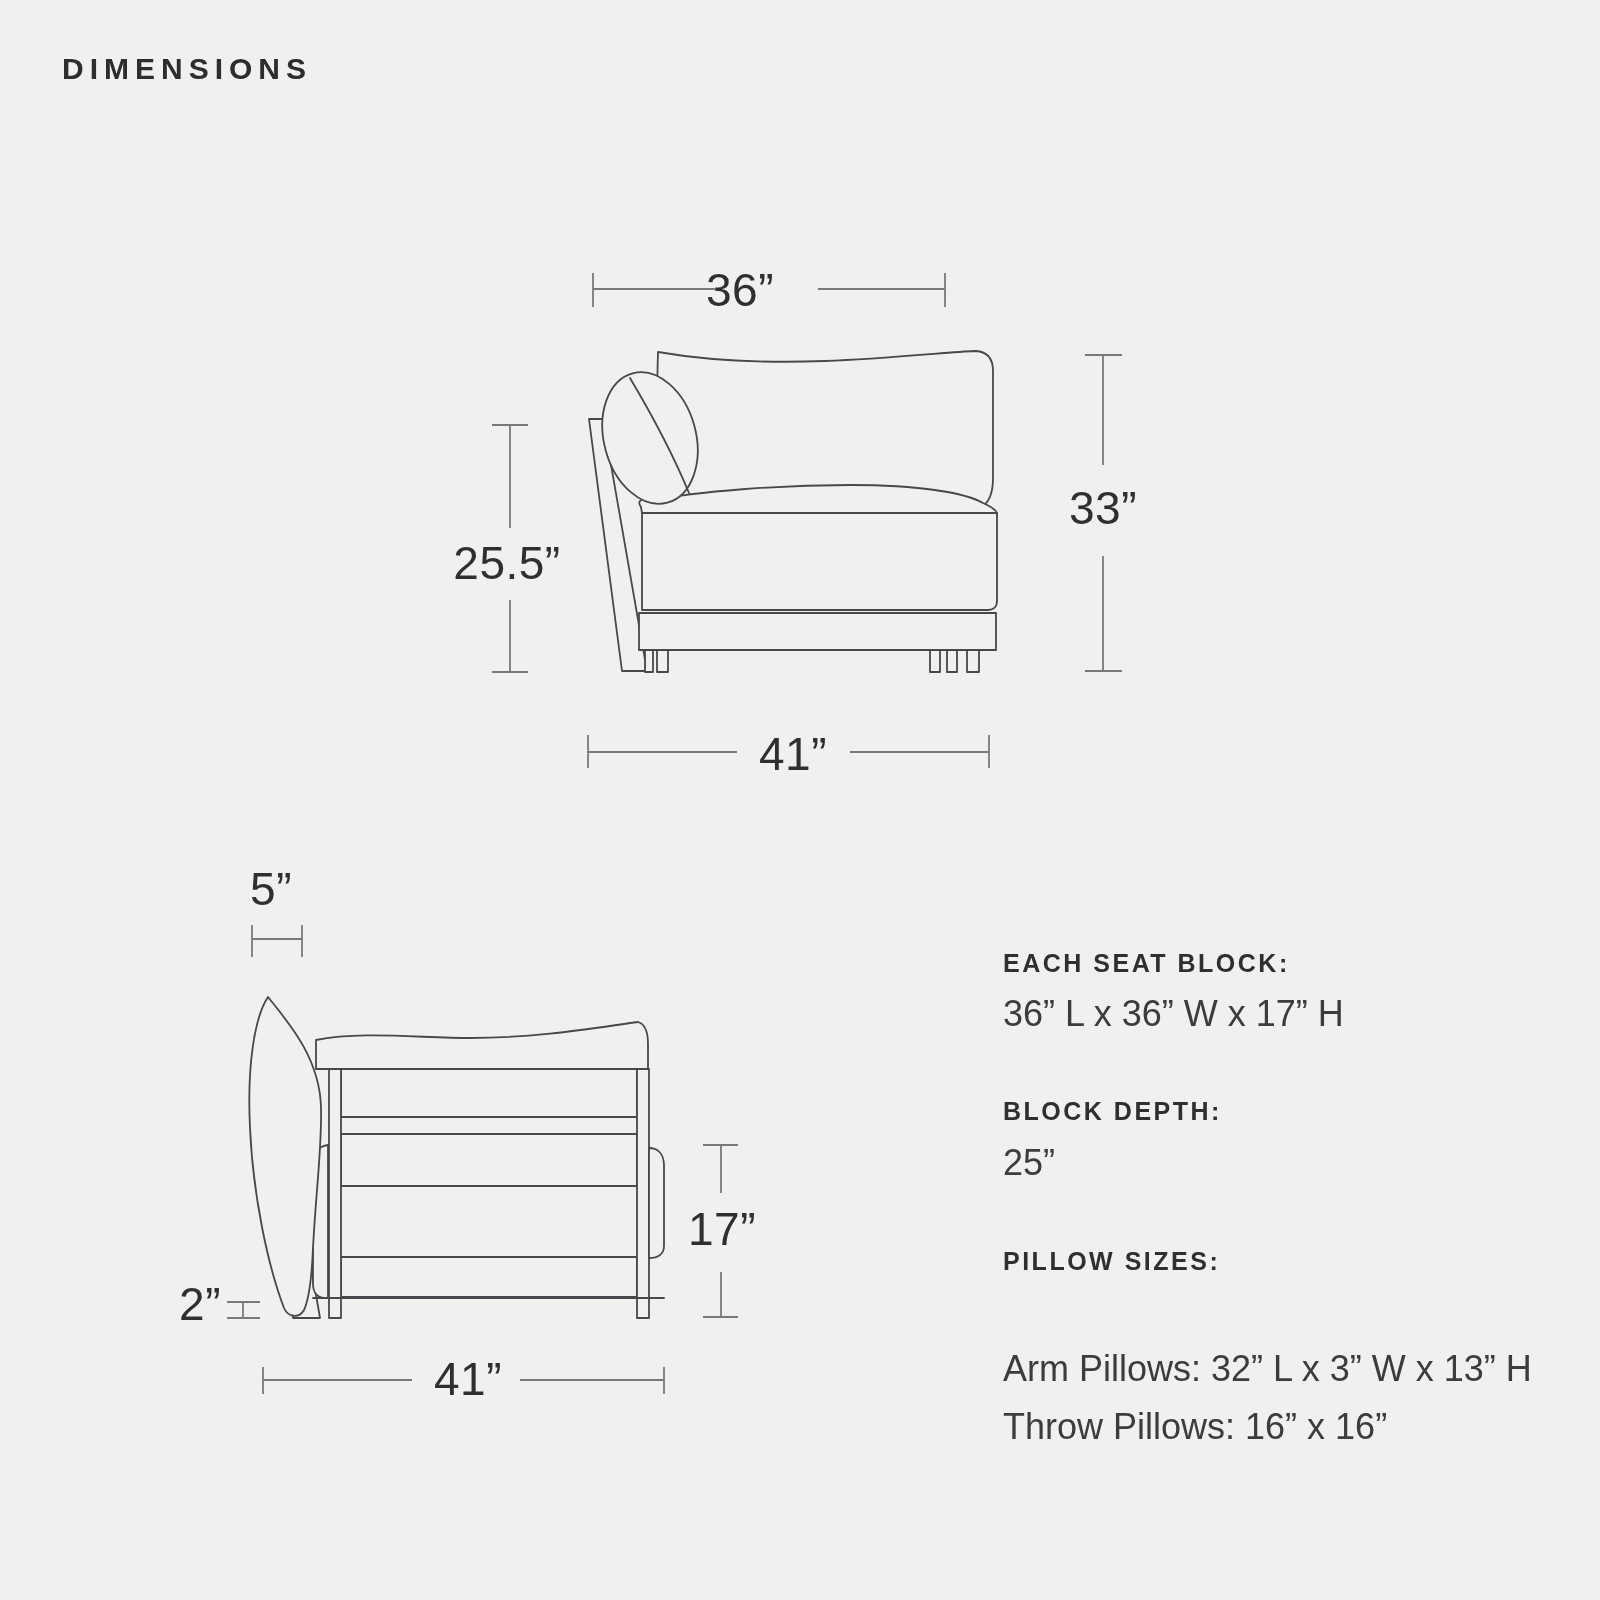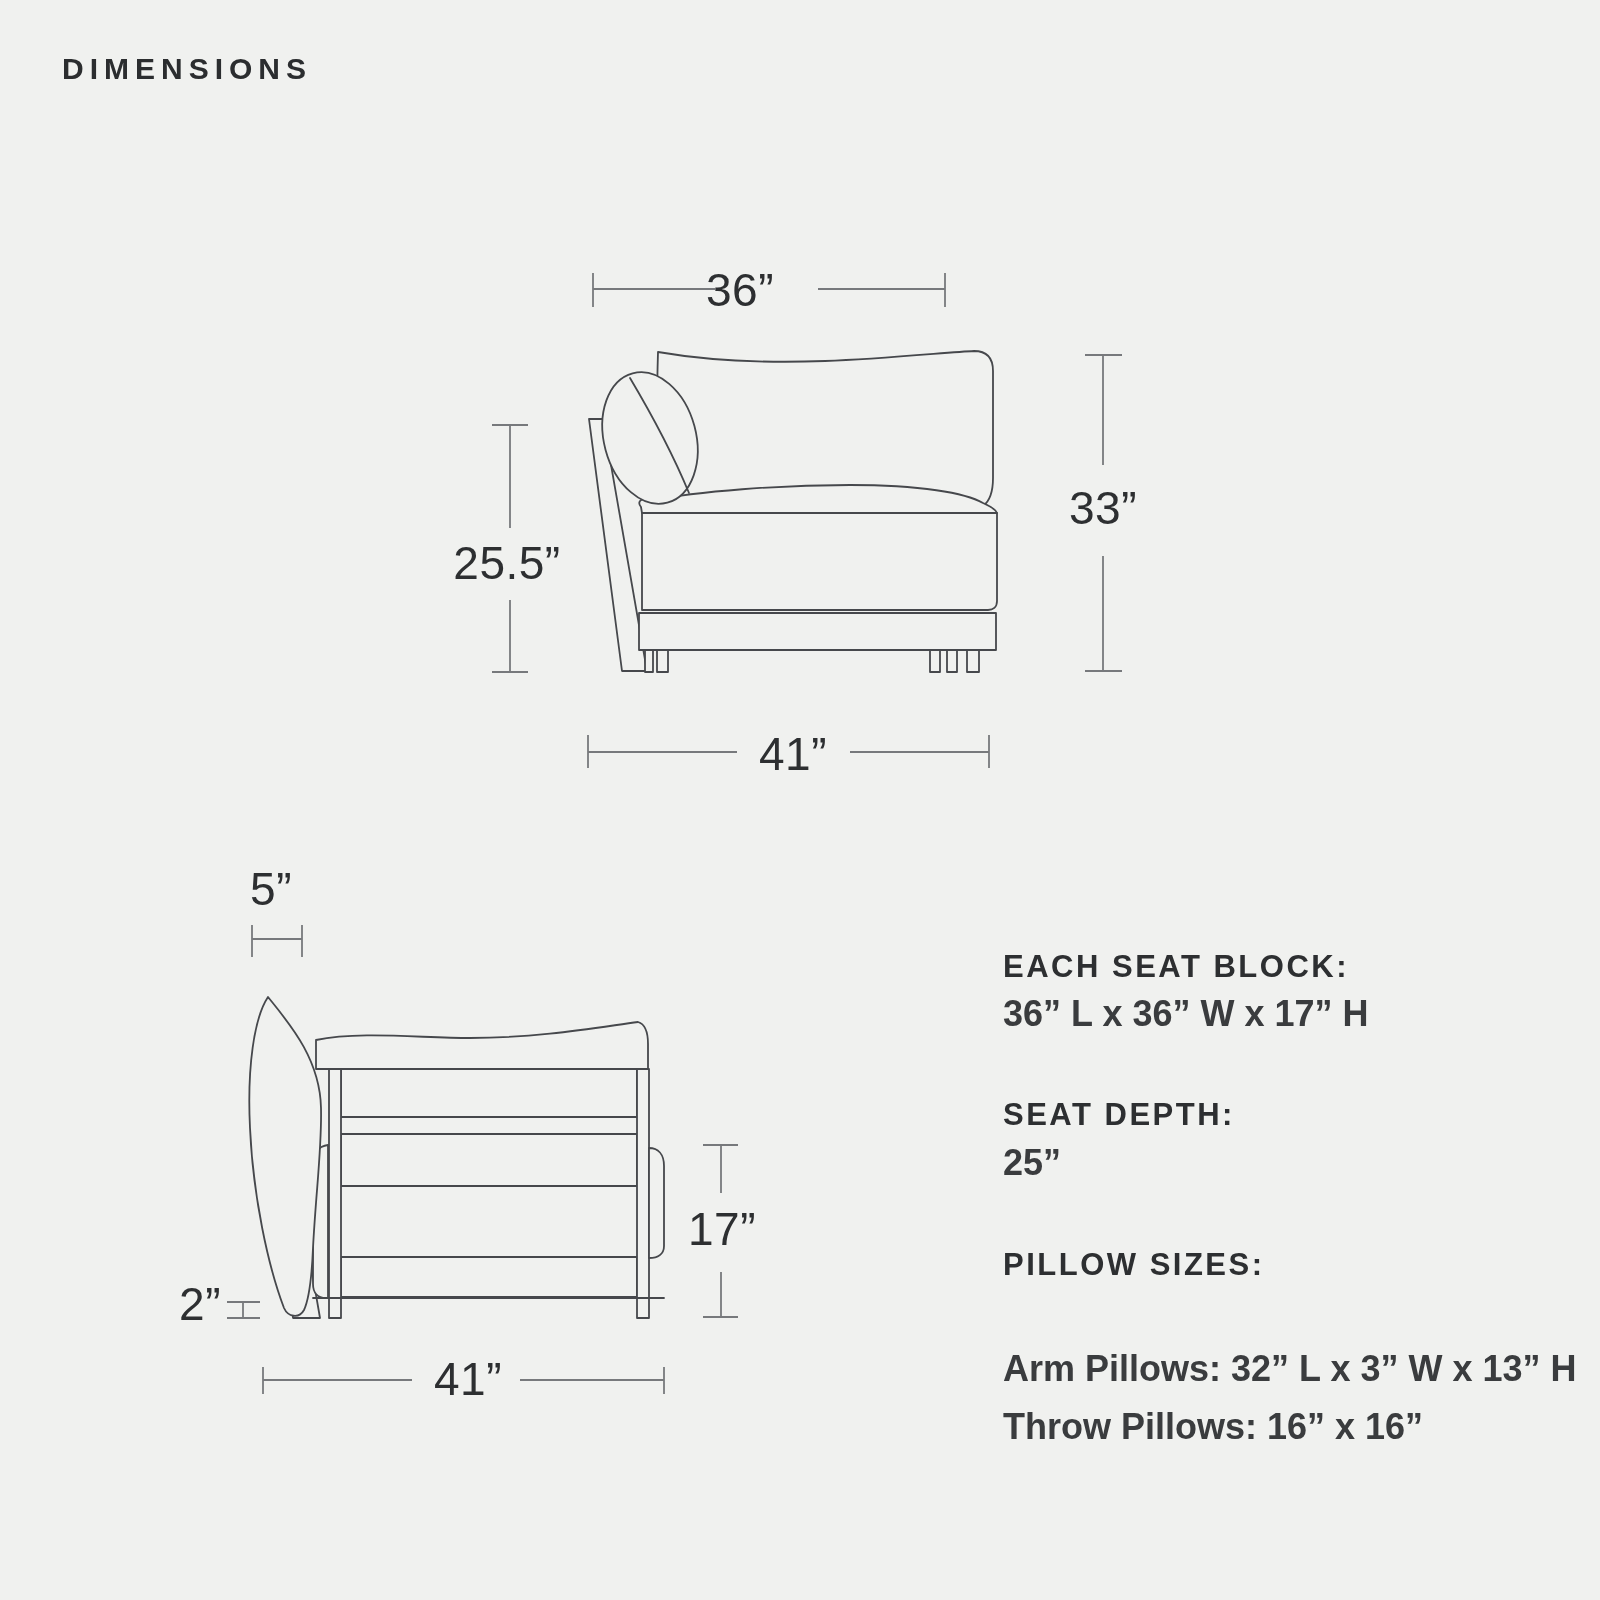--- a/index.html
+++ b/index.html
@@ -19,22 +19,22 @@
   .dim line{stroke:#77797c;stroke-width:1.8;stroke-linecap:butt;}
   .page-title{
     position:absolute;left:62px;top:52px;
     font-size:30px;font-weight:700;letter-spacing:6px;color:#2b2d2f;white-space:nowrap;
   }
   .dim-label{
     position:absolute;transform:translate(-50%,-50%);
     font-size:46px;font-weight:400;color:#2d2f31;white-space:nowrap;letter-spacing:0.5px;
   }
   .spec-line{position:absolute;left:1003px;white-space:nowrap;line-height:1;}
-  .spec-heading{font-size:31px;font-weight:700;letter-spacing:2.5px;color:#2d2f31;}
-  .spec-body{font-size:36px;font-weight:700;color:#3a3c3e;}
+  .spec-heading{font-size:25px;font-weight:700;letter-spacing:2.5px;color:#2d2f31;}
+  .spec-body{font-size:36px;font-weight:400;color:#3a3c3e;}
 </style>
 </head>
 <body>
 
 <div class="canvas">
 
   <div class="page-title">DIMENSIONS</div>
 
   <svg class="diagram" width="1600" height="1600" viewBox="0 0 1600 1600">
 
@@ -128,20 +128,20 @@
   <div class="dim-label" style="left:793px;top:754px">41”</div>
 
   <div class="dim-label" style="left:271px;top:889px">5”</div>
   <div class="dim-label" style="left:200px;top:1304px">2”</div>
   <div class="dim-label" style="left:722px;top:1229px">17”</div>
   <div class="dim-label" style="left:468px;top:1379px">41”</div>
 
   <div class="spec-line spec-heading" style="top:951px">EACH SEAT BLOCK:</div>
   <div class="spec-line spec-body" style="top:996px">36” L x 36” W x 17” H</div>
 
-  <div class="spec-line spec-heading" style="top:1099px">SEAT DEPTH:</div>
+  <div class="spec-line spec-heading" style="top:1099px">BLOCK DEPTH:</div>
   <div class="spec-line spec-body" style="top:1145px">25”</div>
 
   <div class="spec-line spec-heading" style="top:1249px">PILLOW SIZES:</div>
   <div class="spec-line spec-body" style="top:1351px">Arm Pillows: 32” L x 3” W x 13” H</div>
   <div class="spec-line spec-body" style="top:1409px">Throw Pillows: 16” x 16”</div>
 
 </div>
 
 </body></html>

